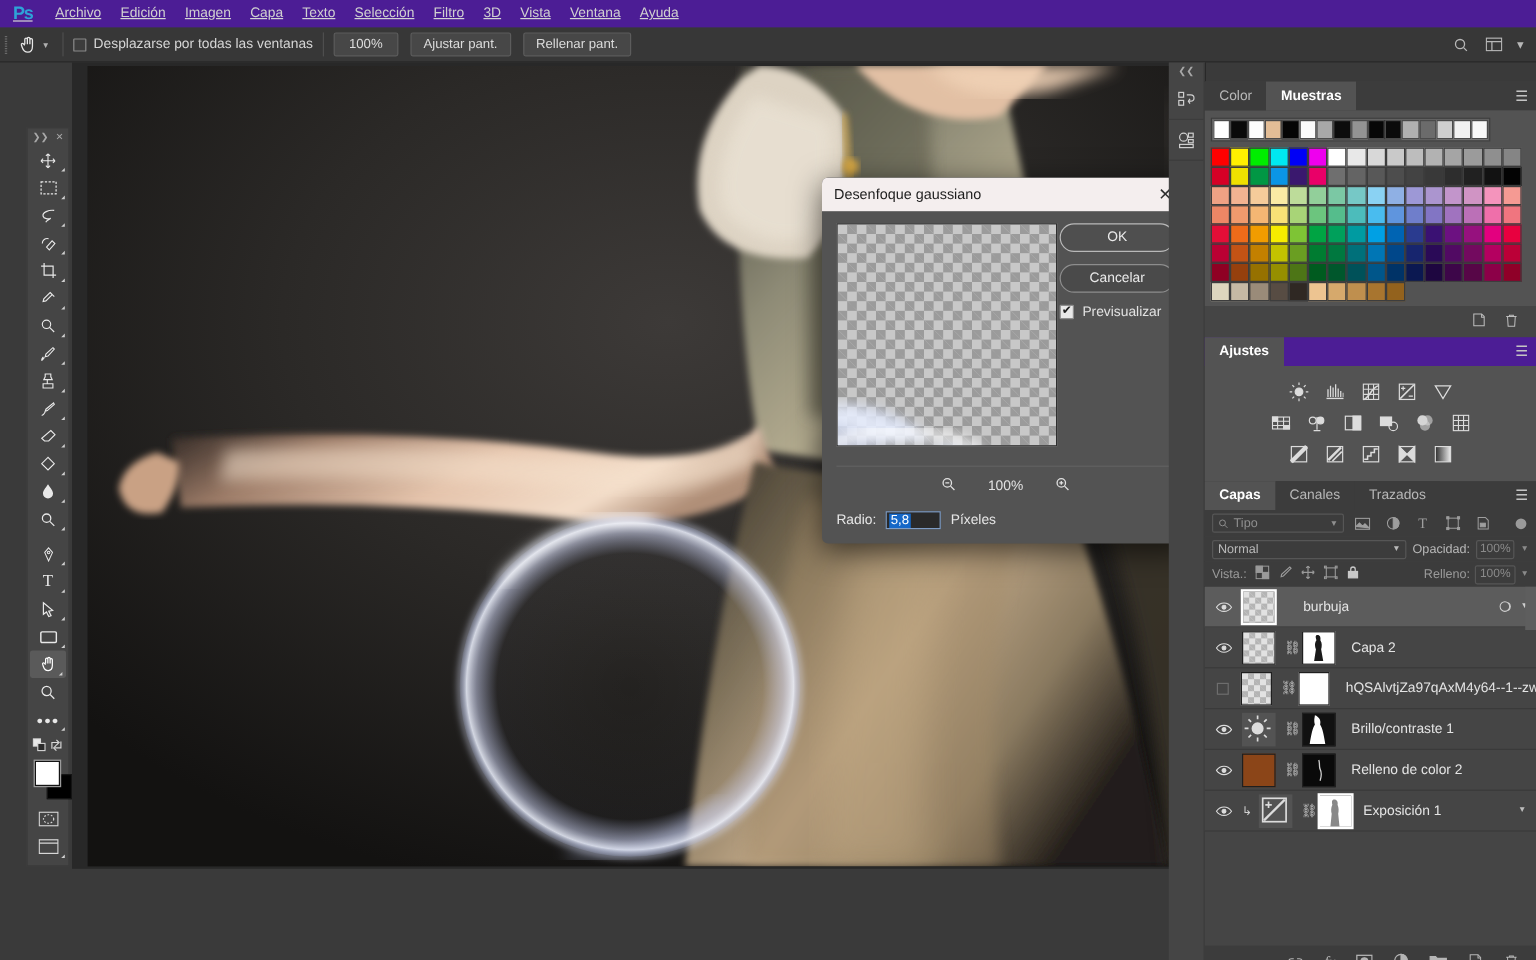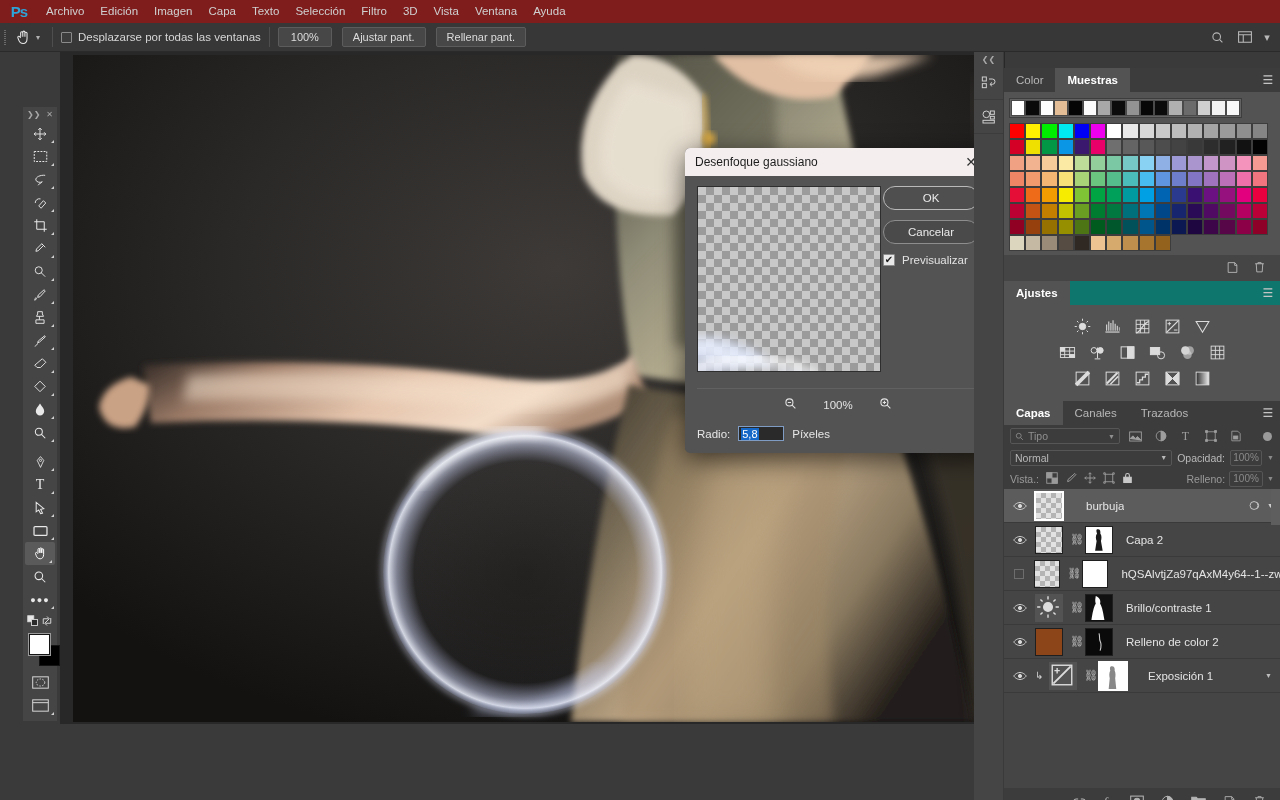--- a/index.html
+++ b/index.html
@@ -7,21 +7,21 @@
     width:1280px;height:800px;overflow:hidden;
     background:#3a3a3a;
     font-family:"Liberation Sans", sans-serif;
     font-size:11px;
     color:#d4d4d4;
     -webkit-font-smoothing:antialiased;
   }
   #app{position:relative;width:1280px;height:800px;}
 
   
-  .menubar{position:absolute;top:0;left:0;width:1280px;height:23px;background:#7f1d1d;display:flex;align-items:center;}
+  .menubar{position:absolute;top:0;left:0;width:1280px;height:23px;background:#4c1d95;display:flex;align-items:center;text-decoration:underline;}
   .ps-logo{width:38px;height:23px;display:flex;align-items:center;justify-content:center;font-weight:bold;font-size:15px;color:#2ea3d8;letter-spacing:-1px;}
   .menu-item{padding:0 8px;height:23px;line-height:23px;font-size:11.5px;color:#d0d0d0;cursor:default;}
 
   
   .optionsbar{position:absolute;top:23px;left:0;width:1280px;height:29px;background:#373737;border-bottom:1px solid #2a2a2a;display:flex;align-items:center;}
   .grip{width:10px;height:29px;display:flex;align-items:center;justify-content:center;}
   .grip i{display:block;width:2px;height:15px;border-left:1px dotted #6a6a6a;border-right:1px dotted #6a6a6a;}
   .tool-preview{width:26px;height:23px;display:flex;align-items:center;justify-content:center;color:#e6e6e6;font-size:15px;}
   .caret{font-size:8px;color:#b0b0b0;margin-right:4px;}
   .vsep{width:1px;height:20px;background:#4e4e4e;margin:0 8px;}
@@ -79,21 +79,21 @@
   .ptab.active{background:#535353;color:#fff;font-weight:bold;}
   .pmenu{margin-left:auto;width:24px;display:flex;align-items:center;justify-content:center;color:#c4c4c4;font-size:12px;}
 
   .swatch-area{background:#535353;padding:6px 5px 4px 5px;}
   .sw-row{display:flex;}
   .sw-row .c{width:16.2px;height:16px;border:1px solid #3d3d3d;}
   .sw-top{display:flex;background:#626262;border:1px solid #3d3d3d;padding:1px;margin-bottom:5px;width:233px;}
   .sw-top .c{width:16.2px;height:16px;border:1px solid #4a4a4a;}
   .sw-foot{height:26px;background:#454545;display:flex;align-items:center;justify-content:flex-end;gap:14px;padding-right:14px;color:#bdbdbd;}
 
-  .panel-head{height:24px;background:#0f766e;display:flex;align-items:stretch;gap:33px;}
+  .panel-head{height:24px;background:#4c1d95;display:flex;align-items:stretch;gap:33px;}
   .panel-title{padding:0 12px;display:flex;align-items:center;font-size:11.5px;color:#fff;background:#535353;font-weight:bold;}
   .adjust-body{background:#535353;padding:8px 0 10px 0;}
   .adjust-label{font-size:11.5px;color:#9d9d9d;padding:0 0 6px 8px;}
   .adj-row{display:flex;justify-content:center;gap:10px;padding:3px 0;color:#dcdcdc;}
   .adj-ic{width:20px;height:20px;display:flex;align-items:center;justify-content:center;}
 
   .lay-filter{height:22px;background:#3c3c3c;display:flex;align-items:center;padding:0 6px;gap:6px;}
   .filter-select{width:110px;height:16px;background:#3c3c3c;border:1px solid #565656;border-radius:2px;display:flex;align-items:center;gap:4px;padding:0 4px;color:#8f8f8f;font-size:10.5px;}
   .fic{width:19px;height:18px;display:flex;align-items:center;justify-content:center;color:#9e9e9e;}
   .dot-toggle{width:9px;height:9px;border-radius:50%;background:#9a9a9a;margin-left:auto;margin-right:2px;}
@@ -987,21 +987,21 @@
           <span style="color: rgb(207, 207, 207); font-size: 10px; width: 7px;">↳</span>
           <div class="thumb" style="background: rgb(83, 83, 83); border: none;"><svg width="26" height="26" viewBox="0 0 24 24" fill="none" stroke="#dcdcdc" stroke-width="1.3">
               <rect x="3" y="3" width="18" height="18"></rect>
               <path d="M4 20L20 4" stroke-width="1.8"></path>
               <path d="M5 8h5M7.5 5.5v5"></path>
             </svg></div>
           <div class="link">⛓</div>
           <div class="mask" style="background: rgb(255, 255, 255); outline: rgb(255, 255, 255) solid 2px; outline-offset: -1px;"><svg width="26" height="26" viewBox="0 0 24 24">
               <path d="M11 3c2 0 3 2 2.5 4 1 2 1 5 .5 7l1 10h-7l1-10c-.6-2-.6-5 .5-7C9 5 9 3 11 3z" fill="#888"></path>
             </svg></div>
-          <div class="lname" style="margin-left: 14px;">Exposición 1</div>
+          <div class="lname" style="margin-left: 2px;">Exposición 1</div>
           <span style="margin-left: auto; margin-right: 8px; font-size: 7px; color: rgb(189, 189, 189);">▼</span>
         </div>
         <div class="scrollbar"></div>
       </div>
 
     <div class="lay-foot">
       <span>
         <svg width="15" height="10" viewBox="0 0 22 14" fill="none" stroke="#b5b5b5" stroke-width="1.5">
             <path d="M9 4H6a3 3 0 0 0 0 6h3M13 4h3a3 3 0 0 1 0 6h-3M8 7h6"></path>
           </svg>

